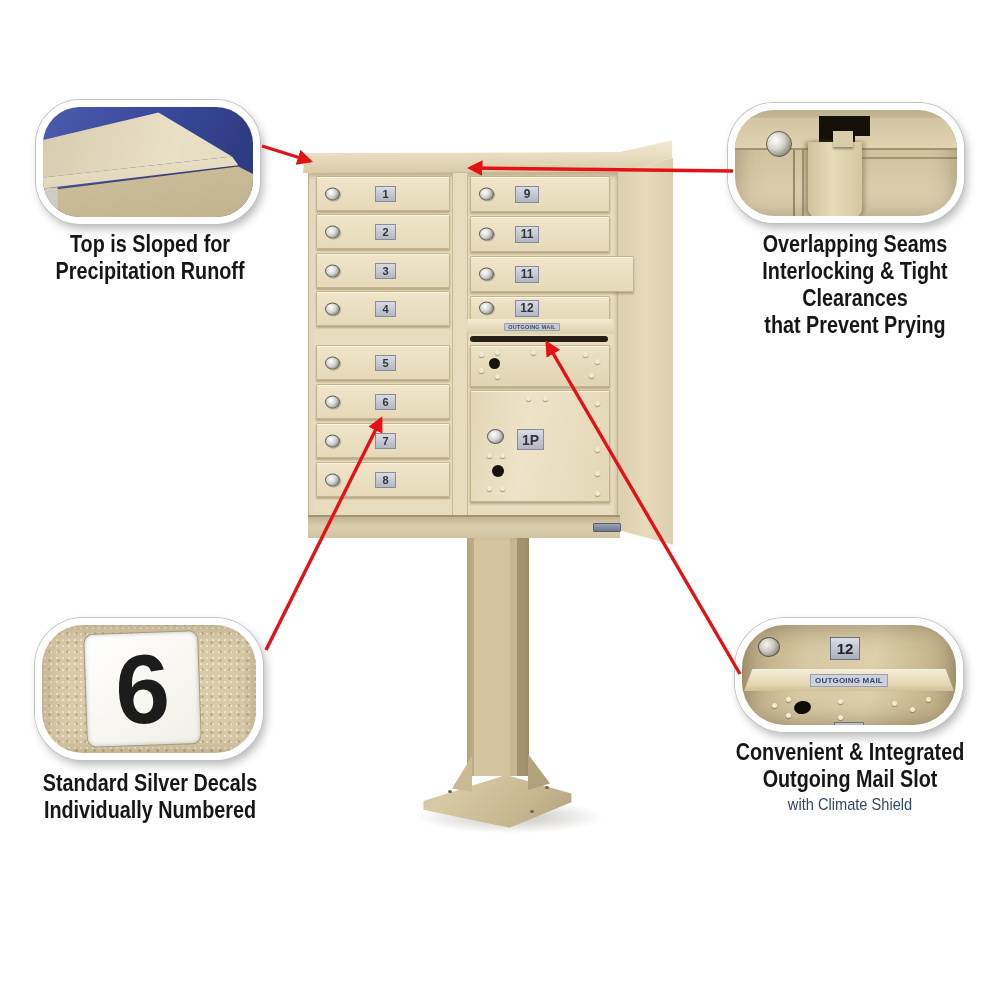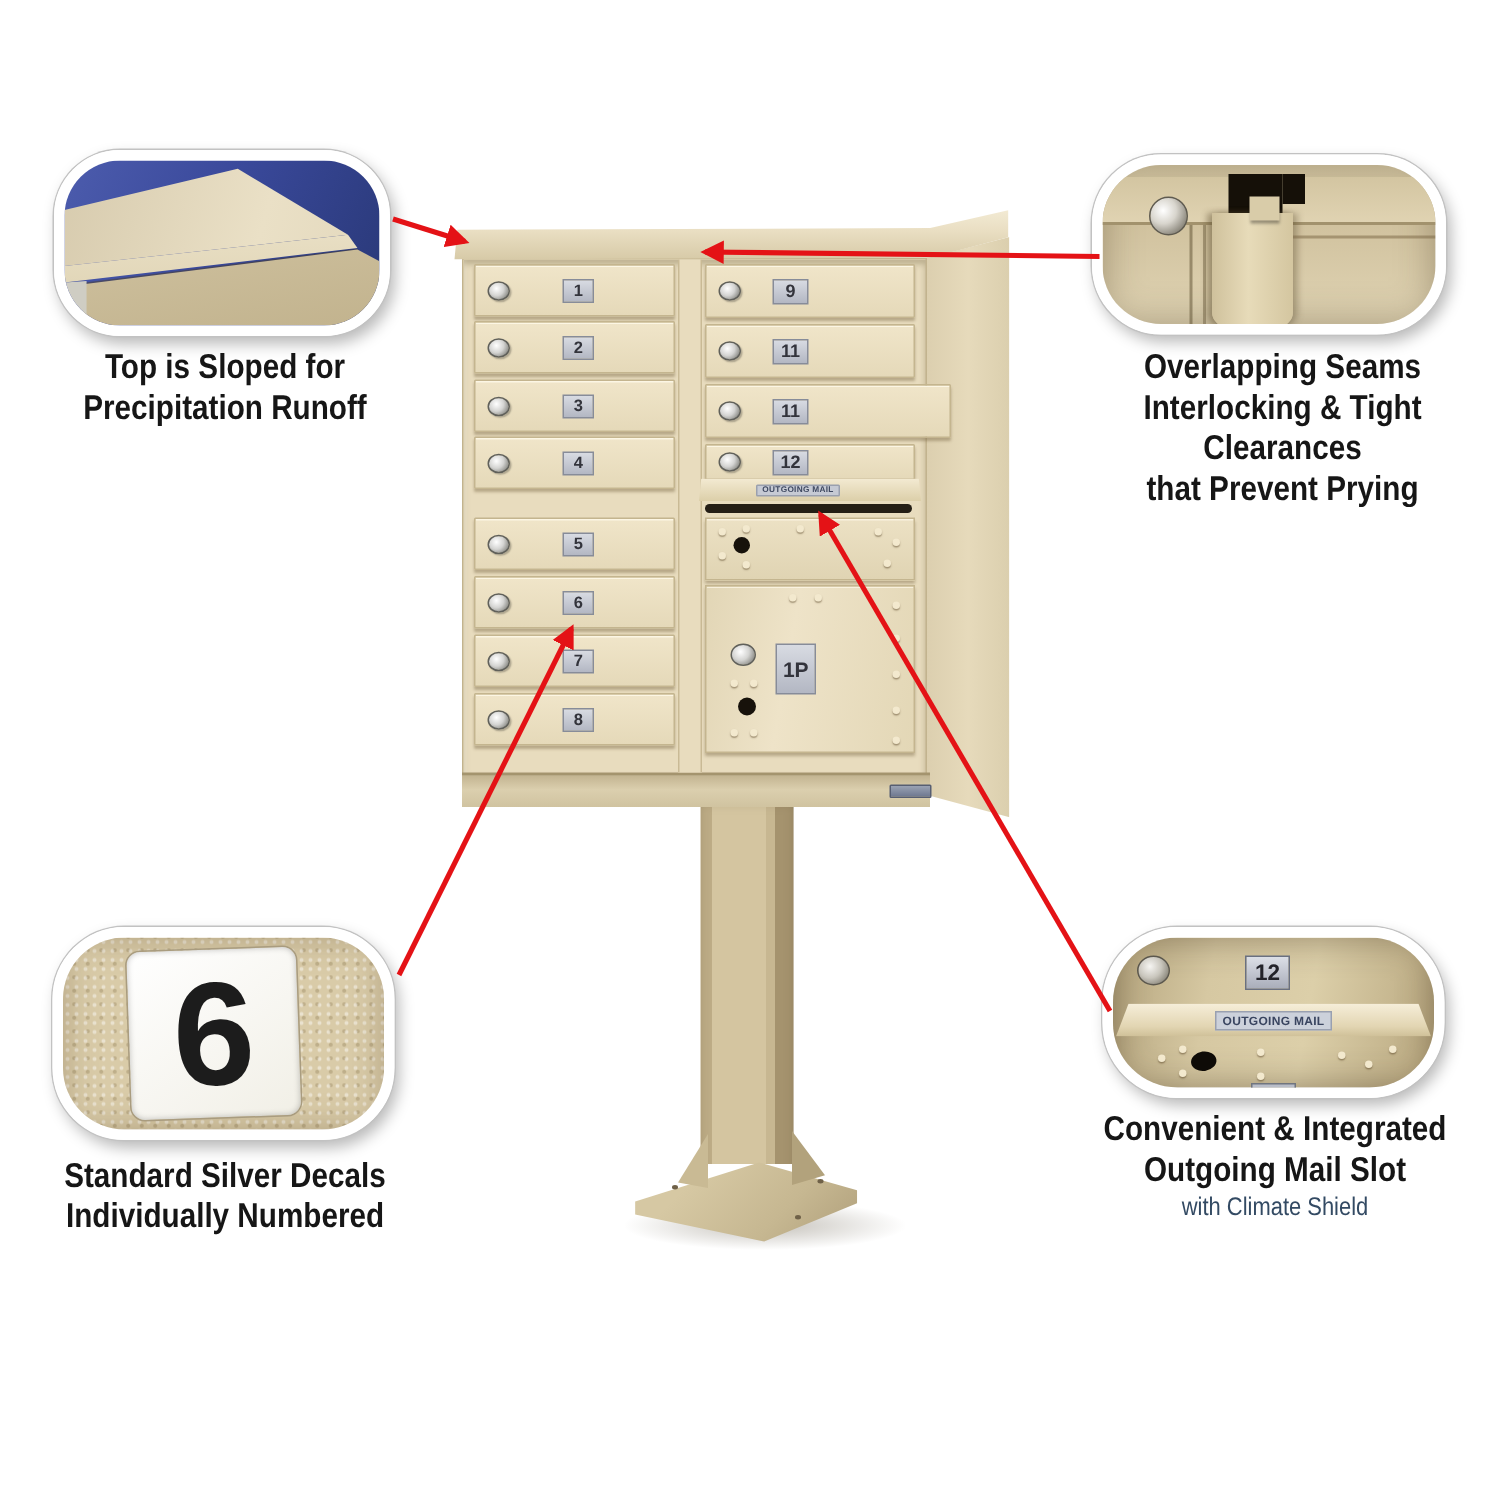--- a/index.html
+++ b/index.html
@@ -85,21 +85,21 @@
   }
   .parcel-door {
     position:absolute; left:470px; top:390px; width:140px; height:112px; z-index:4;
     background:linear-gradient(100deg,#e2d6b6,#eee3c8 40%,#e3d7b6);
     border:1px solid #c4b58f;
     box-shadow:0 2px 2px rgba(110,90,55,.4), inset 0 1px 0 rgba(255,250,235,.7);
   }
   .parcel-lock { position:absolute; left:16px; top:38px; width:17px; height:15px; border-radius:50%;
     background:radial-gradient(circle at 38% 35%, #ffffff, #d4d4d2 45%, #8d8d88 80%, #6b6b66);
     border:1px solid #60605a; }
-  .parcel-decal { left:46px; top:38px; width:27px; height:34px; font-size:14px; }
+  .parcel-decal { left:46px; top:38px; width:27px; height:21px; font-size:14px; }
 
   
   .ped-post {
     position:absolute; left:467px; top:528px; width:62px; height:248px; z-index:1;
     background:linear-gradient(90deg,#bdac86 0 12%,#d4c5a0 12% 70%,#c7b791 70% 80%,#a5936e 80% 100%);
     box-shadow: inset 0 8px 10px -5px rgba(60,45,20,.55);
   }
   .ped-shadow {
     position:absolute; left:412px; top:800px; width:196px; height:34px; z-index:0;
     background:radial-gradient(ellipse at center, rgba(85,75,55,.35) 0%, rgba(85,75,55,0) 68%);

